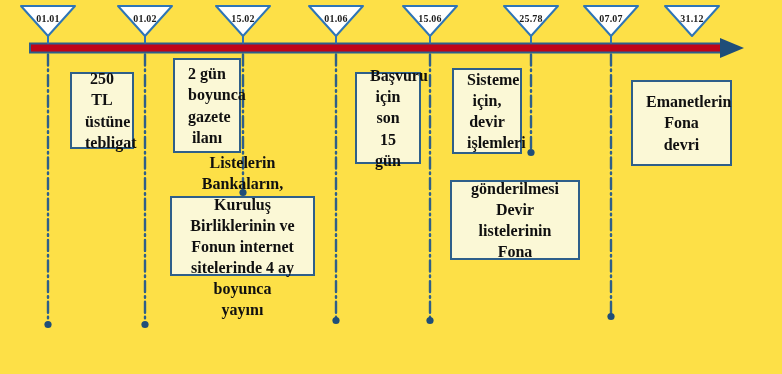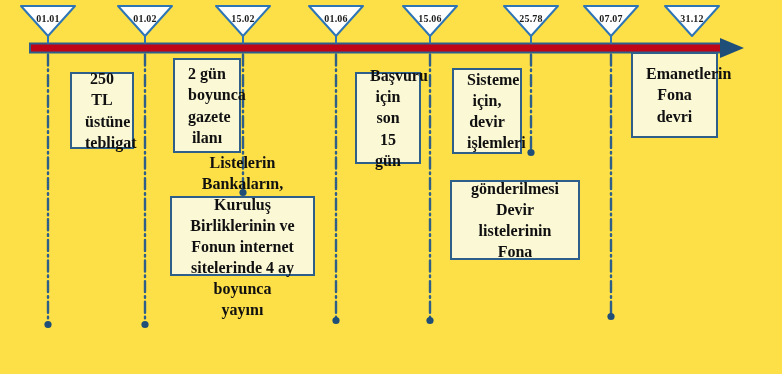--- a/index.html
+++ b/index.html
@@ -150,21 +150,21 @@
           <span>devir</span>
           <span>işlemleri</span>
         </span>
       </div>
       <div class="note-box" style="left: 450px; top: 180px; width: 130px; height: 80px;">
         <span>
           <span>gönderilmesi</span>
           <span>Devir listelerinin Fona</span>
         </span>
       </div>
-      <div class="note-box" style="left: 631px; top: 52px; width: 87px; height: 86px;">
+      <div class="note-box" style="left: 631px; top: 80px; width: 101px; height: 86px;">
         <span>
           <span>Emanetlerin</span>
           <span>Fona devri</span>
         </span>
       </div>
     </div>
 
 </div>
 
 </body></html>

